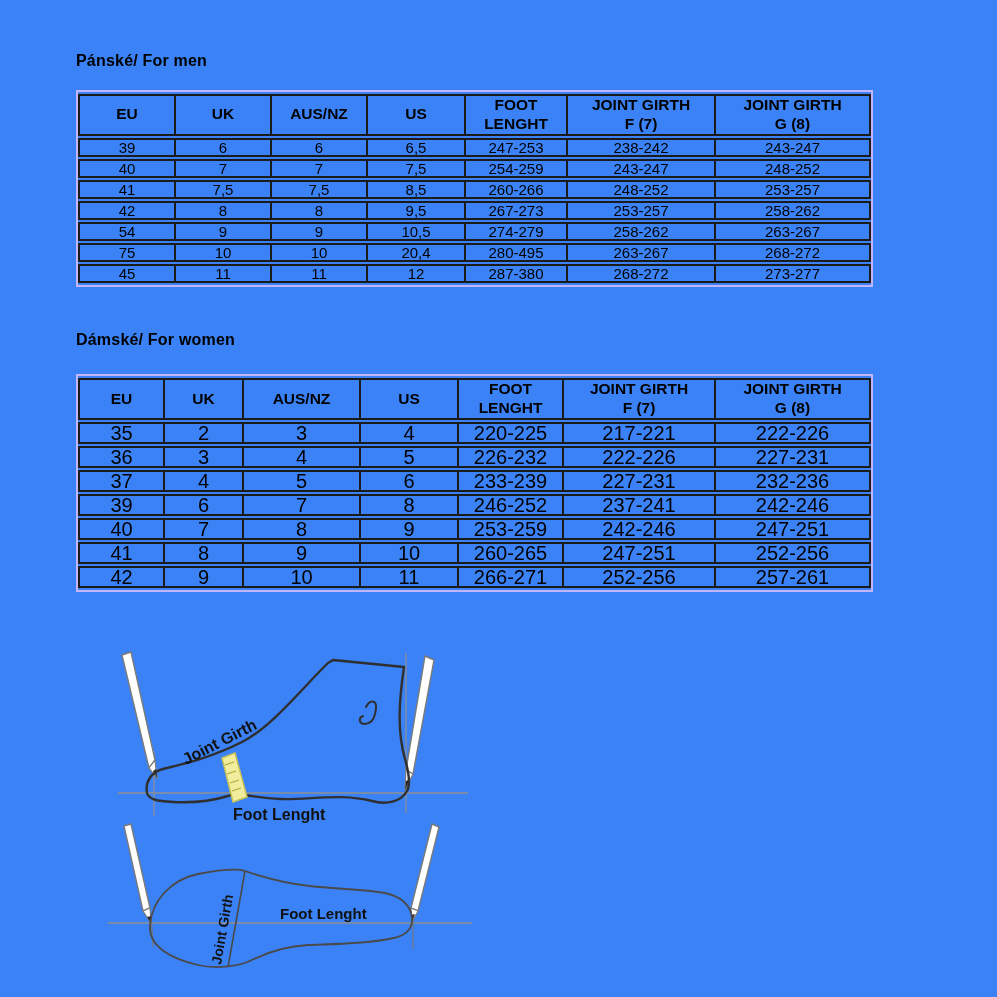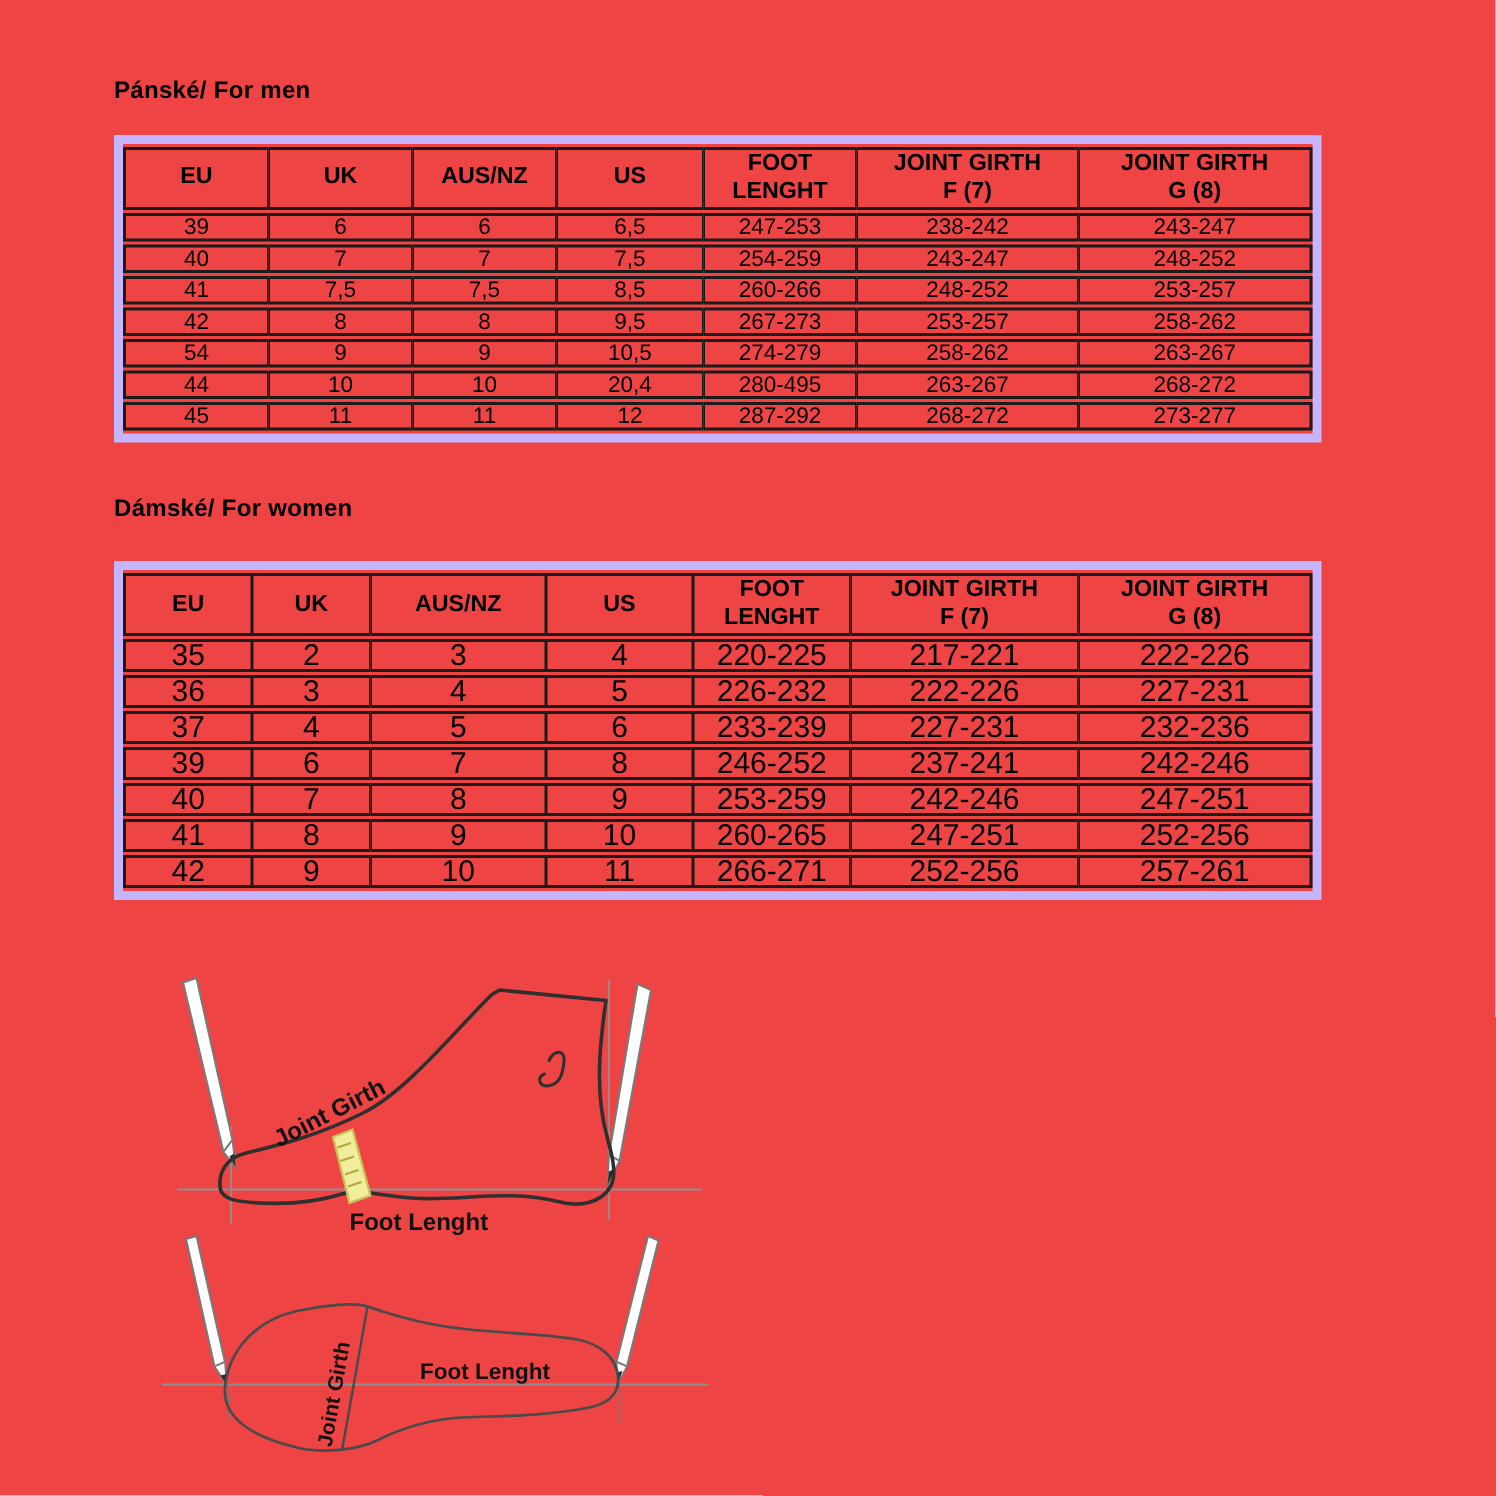--- a/index.html
+++ b/index.html
@@ -1,26 +1,26 @@
 <!DOCTYPE html>
 <html><head>
 <meta charset="utf-8">
 <style>
   * { margin: 0; padding: 0; box-sizing: border-box; }
   html, body { background: #ffffff; }
   body { font-family: "Liberation Sans", sans-serif; color: #000; }
-  #canvas { position: relative; width: 997px; height: 997px; background: #ef4444; overflow: hidden; }
+  #canvas { position: relative; width: 997px; height: 997px; background: #3b82f6; overflow: hidden; }
 
   .section-title { position: absolute; font-size: 16px; font-weight: 700; letter-spacing: 0.2px; }
   #title-men   { left: 76px; top: 52px; }
   #title-women { left: 76px; top: 331px; }
 
   table.size-table { position: absolute; left: 76px; width: 793px;
     border-collapse: separate; border-spacing: 0 2px; table-layout: fixed;
-    border: 6px solid #c4b5fd; }
+    border: 2px solid #c4b5fd; }
   #table-men   { top: 90px; }
   #table-women { top: 374px; }
 
   .size-table th, .size-table td {
     border: 2px solid #1b1b1b; border-left-width: 1px; border-right-width: 1px;
     text-align: center; vertical-align: middle; padding: 0; overflow: hidden; }
   .size-table th:first-child, .size-table td:first-child { border-left-width: 2px; }
   .size-table th:last-child,  .size-table td:last-child  { border-right-width: 2px; }
 
   .size-table thead th { font-weight: 700; font-size: 15.5px; line-height: 1.22; white-space: pre-line; }
@@ -106,34 +106,34 @@
         <tr>
           <td>54</td>
           <td>9</td>
           <td>9</td>
           <td>10,5</td>
           <td>274-279</td>
           <td>258-262</td>
           <td>263-267</td>
         </tr>
         <tr>
-          <td>44</td>
+          <td>75</td>
           <td>10</td>
           <td>10</td>
           <td>20,4</td>
           <td>280-495</td>
           <td>263-267</td>
           <td>268-272</td>
         </tr>
         <tr>
           <td>45</td>
           <td>11</td>
           <td>11</td>
           <td>12</td>
-          <td>287-292</td>
+          <td>287-380</td>
           <td>268-272</td>
           <td>273-277</td>
         </tr>
       </tbody>
   </table>
 
   <div id="title-women" class="section-title">Dámské/ For women</div>
 
   <table id="table-women" class="size-table">
     <colgroup>

